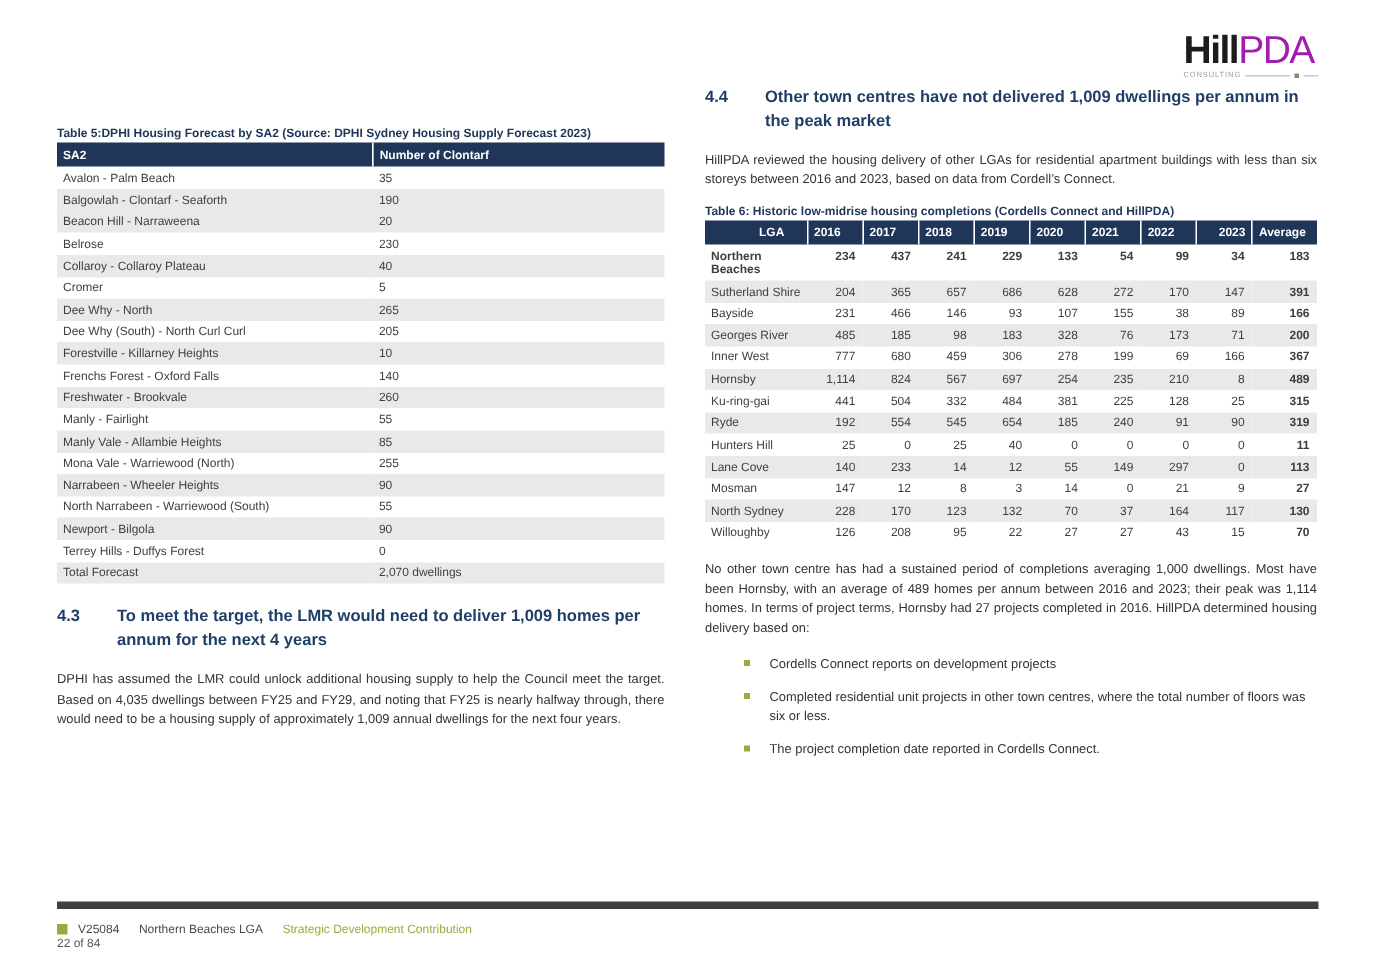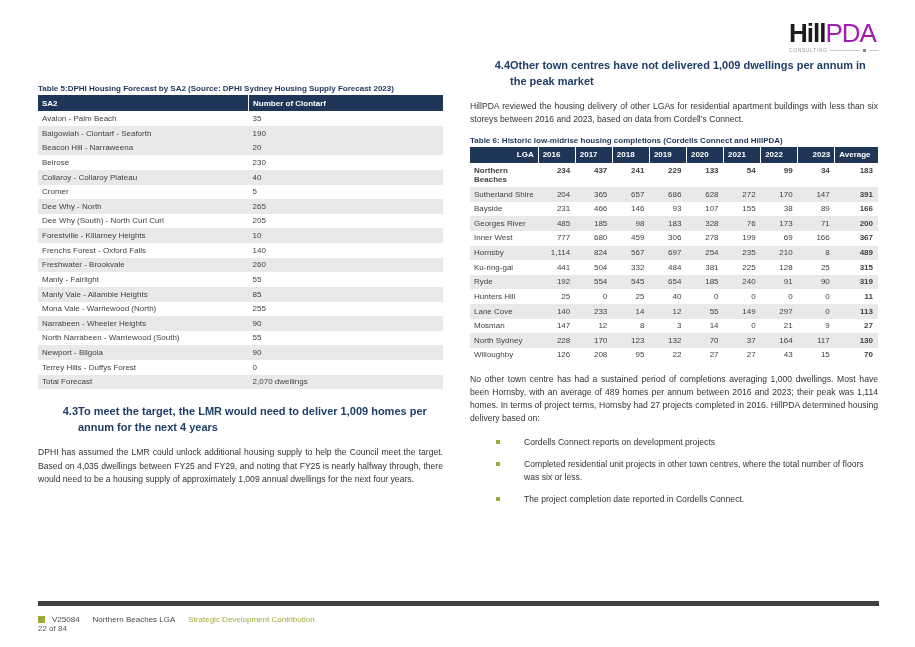--- a/index.html
+++ b/index.html
@@ -47,29 +47,29 @@
   .t6 col.c-lga { width:68px; }
   .t6 col.c-yr  { width:37px; }
   .t6 col.c-avg { width:43px; }
   .t6 thead th.num, .t6 tbody td.num { text-align:right; }
   .t6 tbody td.num { padding-right:5px; }
   .t6 tbody td.avg { font-weight:bold; }
   .t6 tbody tr.bold td { font-weight:bold; }
 
   
   .section-heading { display:flex; margin-top:15px; }
-  .section-heading .sec-num { width:40px; flex:0 0 40px; font-size:11px; font-weight:bold; color:#1f3e68; line-height:1.45;text-align:right; }
+  .section-heading .sec-num { width:40px; flex:0 0 40px; font-size:11px; font-weight:bold; color:#1f3e68; line-height:1.45; }
   .section-heading .sec-title { flex:1; font-size:11px; font-weight:bold; color:#1f3e68; line-height:1.45; }
   .col-right .section-heading { margin-top:0; }
   p.body { font-size:8.6px; line-height:1.55; text-align:justify; color:#333333; margin-top:10px; }
   .col-right .tbl-caption { margin-top:9px; }
 
   
   ul.bullets { list-style:none; margin:10px 0 0 26px; }
-  ul.bullets li { display:flex; gap:24px; margin-bottom:9.5px; font-size:8.6px; line-height:1.5; color:#333333; }
+  ul.bullets li { display:flex; gap:13px; margin-bottom:9.5px; font-size:8.6px; line-height:1.5; color:#333333; }
   .bullet-sq { flex:0 0 4px; width:4px; height:4px; background:#a0a83b; margin-top:4px; }
 
   
   .footer {
     position:absolute; left:38px; right:36px; top:601px;
     border-top:5px solid #404040; padding-top:9px;
     display:flex; justify-content:space-between; align-items:flex-start;flex-direction:column;
   }
   .footer-left { display:flex; align-items:center; gap:7px; font-size:8px; color:#4a4a4a; }
   .footer-marker { width:7px; height:7px; background:#a0a83b; display:inline-block; }
@@ -211,21 +211,21 @@
           <col class="c-yr">
           <col class="c-yr">
         <col class="c-yr">
           <col class="c-yr">
           <col class="c-yr">
           <col class="c-yr">
         <col class="c-avg">
       </colgroup>
       <thead>
         <tr>
-            <th style="text-align: right; padding-left: 36px;">LGA</th>
+            <th style="text-align: left; padding-left: 36px;">LGA</th>
             <th class="num" style="text-align: left;">2016</th>
             <th class="num" style="text-align: left;">2017</th>
             <th class="num" style="text-align: left;">2018</th>
             <th class="num" style="text-align: left;">2019</th>
             <th class="num" style="text-align: left;">2020</th>
             <th class="num" style="text-align: left;">2021</th>
             <th class="num" style="text-align: left;">2022</th>
             <th class="num" style="text-align: right;">2023</th>
             <th class="num" style="text-align: left;">Average</th>
           </tr>

